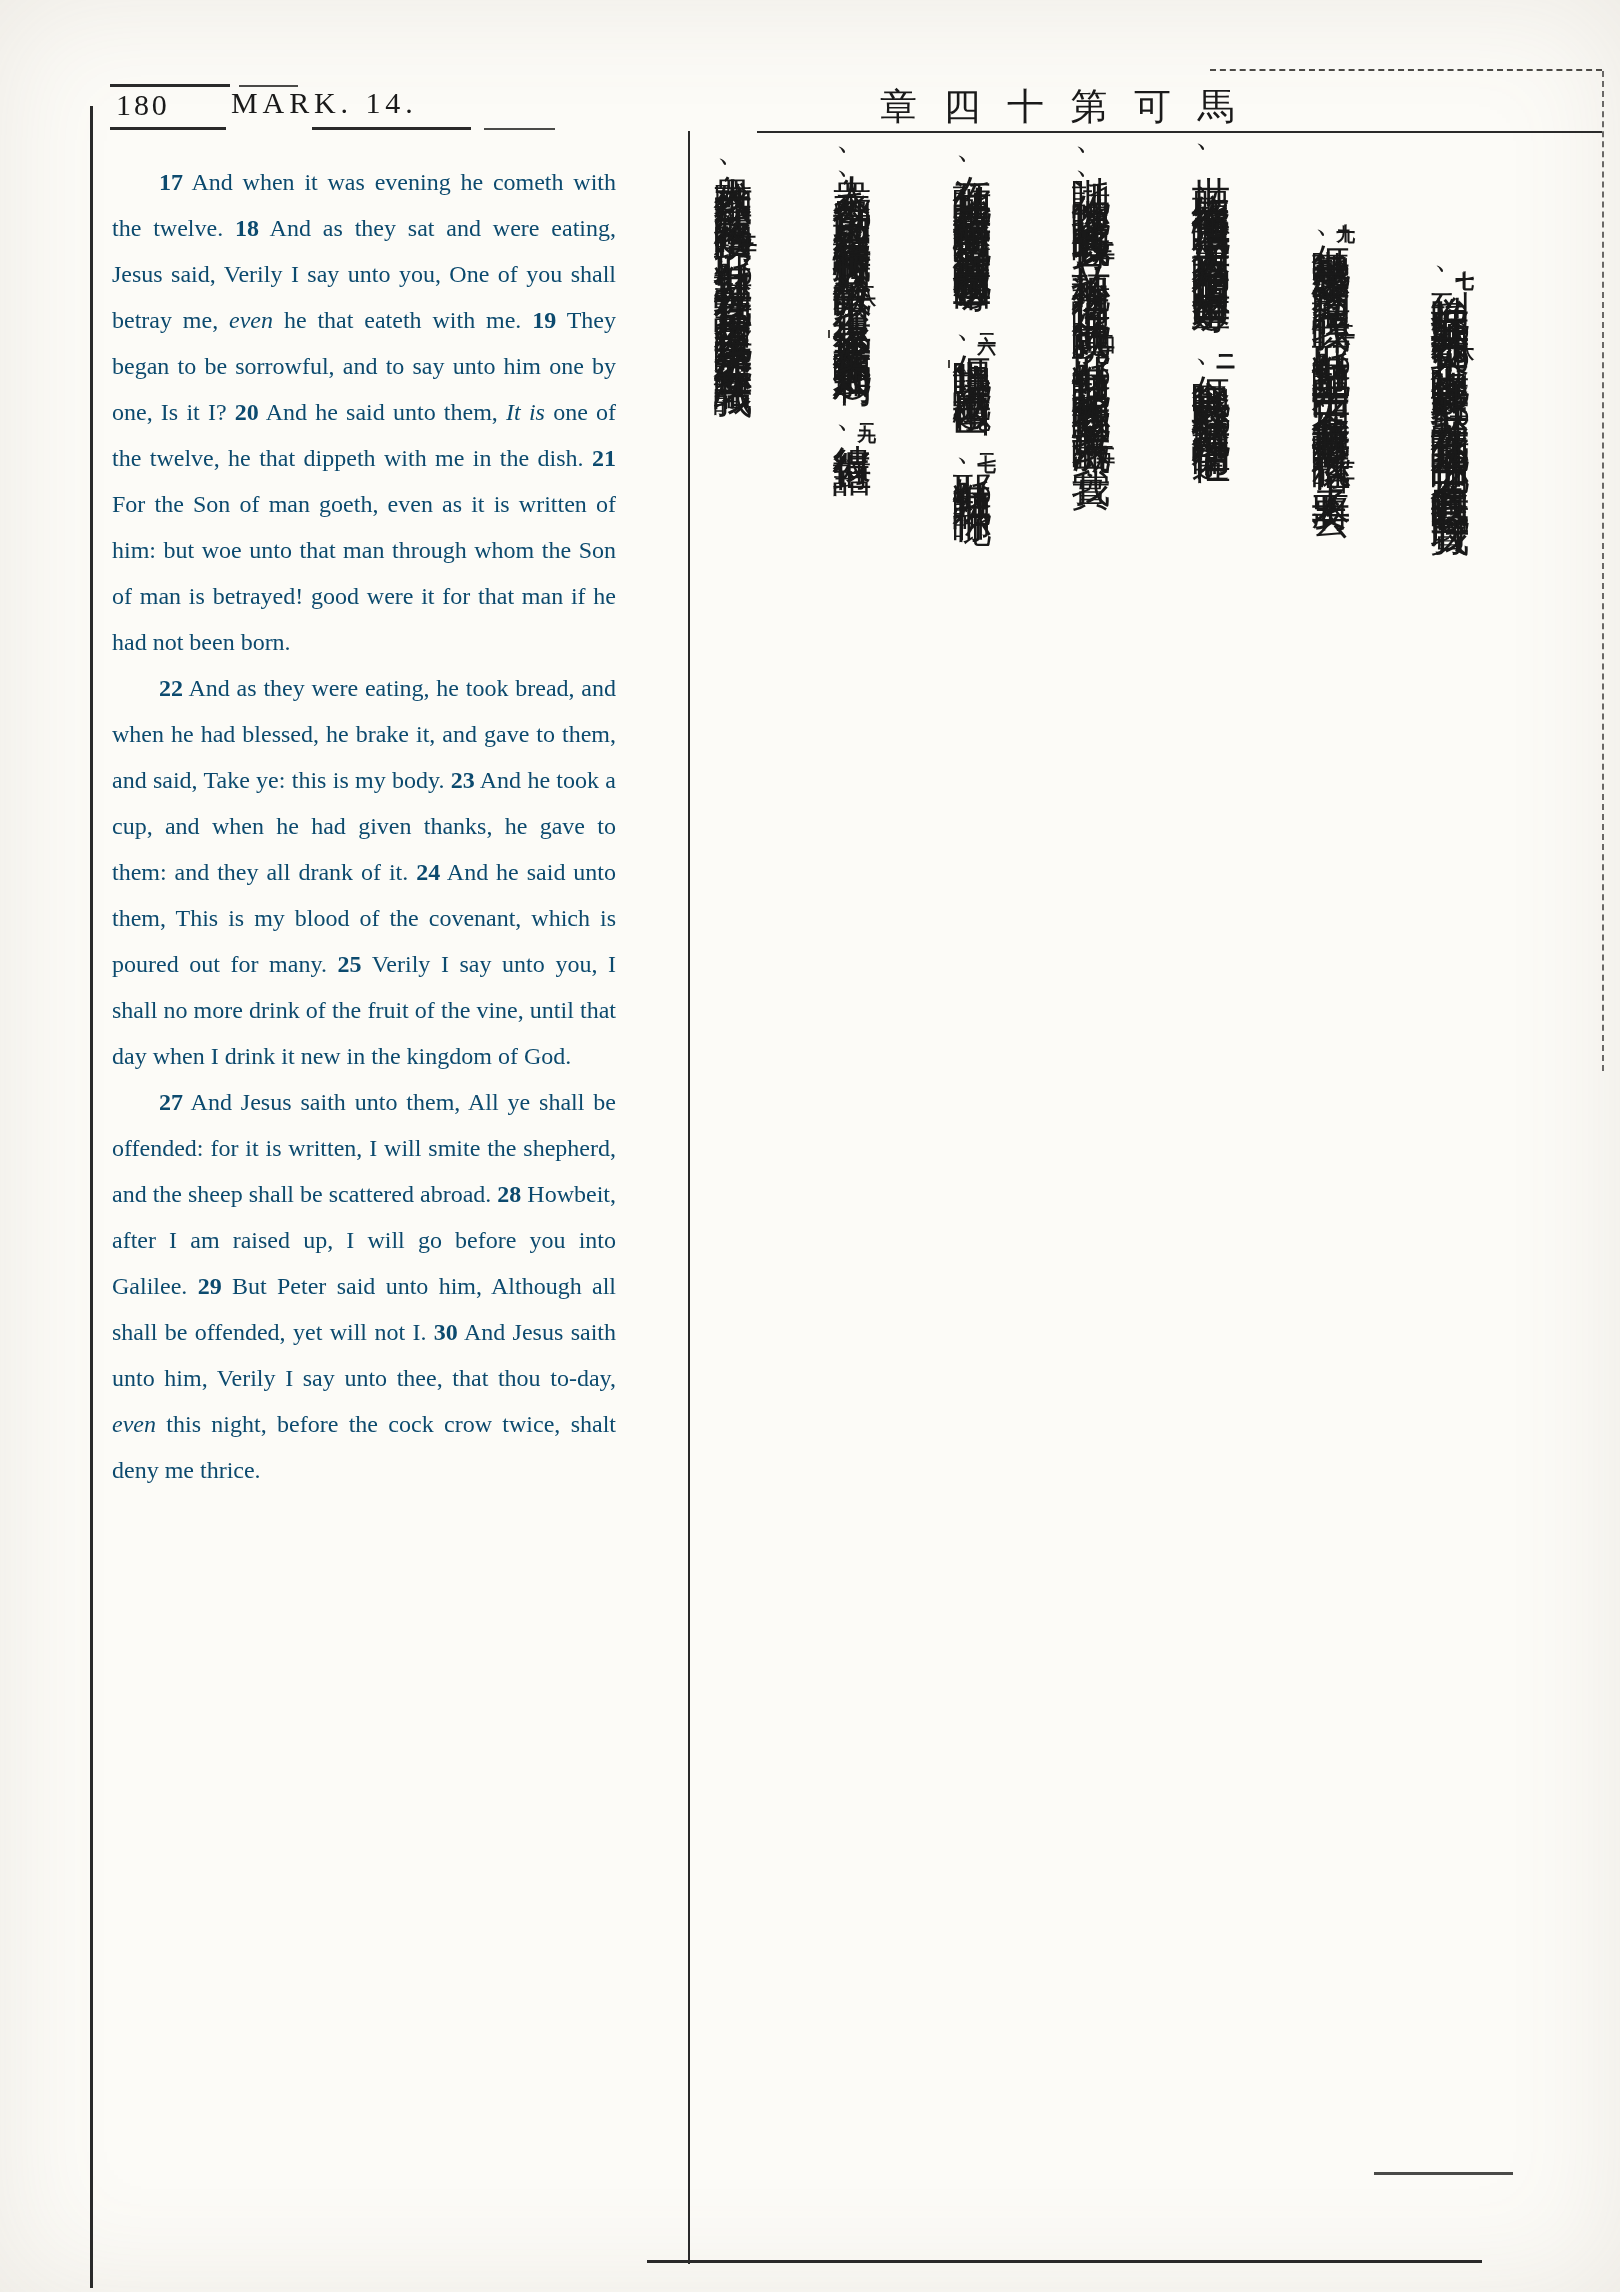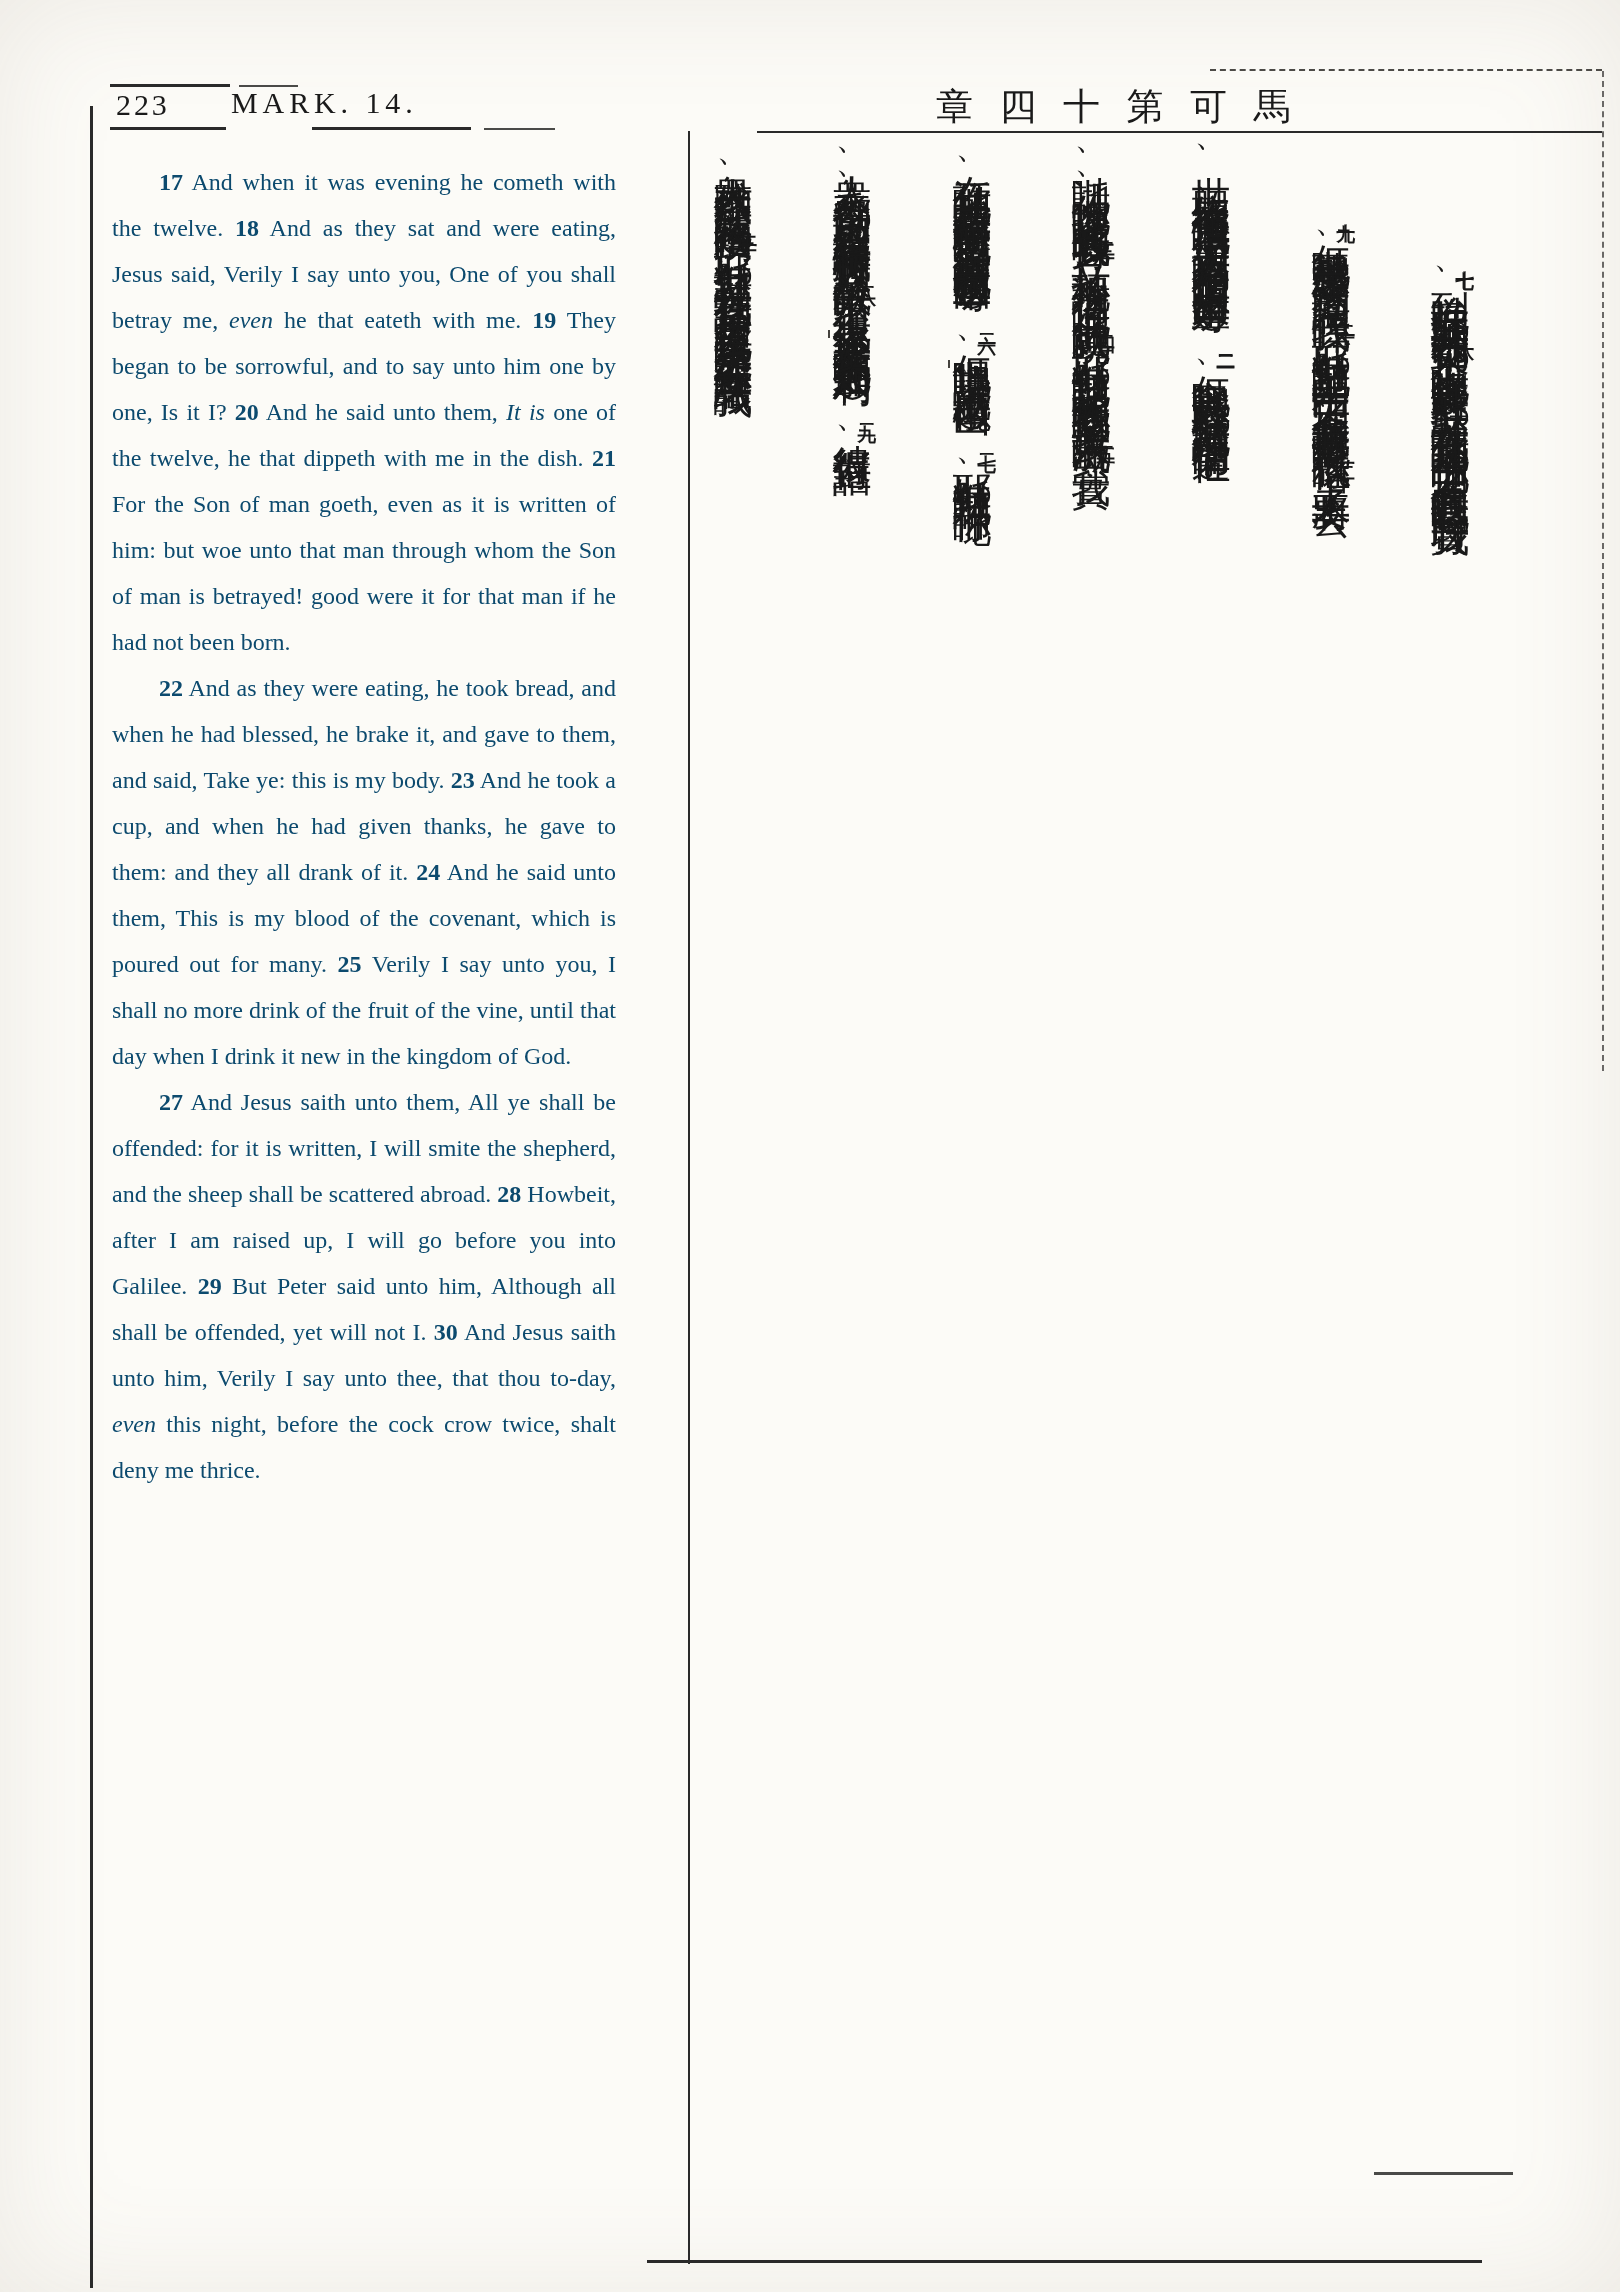--- a/index.html
+++ b/index.html
@@ -7,21 +7,21 @@
         font-family:"Liberation Serif","DejaVu Serif",serif;color:#1a1a1a;
         box-shadow:inset 0 0 118px rgba(120,110,90,.12);}
   .rule{position:absolute;background:#2a2a2a;}
   .rule.soft{background:#4a4a48;}
   .dashv{position:absolute;border-left:2px dashed #6a6866;width:0;}
   .dashh{position:absolute;border-top:2.9px dashed #4c4a46;height:0;}
 
   .pg-num{position:absolute;left:116px;top:88px;font-size:30px;letter-spacing:2.9px;}
   .run-title{position:absolute;left:231px;top:86px;width:304px;
              font-size:30px;letter-spacing:4.9px;}
-  .cn-header{position:absolute;left:936px;top:82px;font-size:37px;letter-spacing:26.5px;
+  .cn-header{position:absolute;left:880px;top:82px;font-size:37px;letter-spacing:26.5px;
              font-family:"DejaVu Sans",sans-serif;white-space:nowrap;}
 
   #en-body{position:absolute;left:112px;top:143px;width:504px;font-size:24px;
            line-height:46px;text-align:justify;color:#0c4a6e;margin-top:16px;}
   #en-body p{margin:0;text-indent:47px;}
   #en-body b.vn{font-weight:700;}
   #en-body em{font-style:italic;}
 
   #cn-body{position:absolute;inset:0;}
   .cn-col{position:absolute;writing-mode:vertical-rl;text-orientation:upright;
@@ -49,21 +49,21 @@
   <div class="rule" style="left:110px;top:127px;width:116px;height:2.9px;"></div>
   <div class="rule" style="left:312px;top:127px;width:159px;height:2.9px;"></div>
   <div class="rule soft" style="left:484px;top:128px;width:71px;height:2px;"></div>
 
   <div class="dashh" style="left:1210px;top:69px;width:392px;"></div>
   <div class="rule" style="left:757px;top:131px;width:845px;height:2px;"></div>
 
   <div class="rule soft" style="left:1374px;top:2172px;width:139px;height:2.9px;"></div>
   <div class="rule" style="left:647px;top:2260px;width:835px;height:2.9px;"></div>
 
-  <span class="pg-num">223</span>
+  <span class="pg-num">180</span>
   <span class="run-title">MARK. 14.</span>
   <span class="cn-header">章四十第可馬</span>
 
   <div id="en-body">
       <p><b class="vn">17</b> And when it was evening he cometh with the twelve. <b class="vn">18</b> And as they sat and were eating, Jesus said, Verily I say unto you, One of you shall betray me, <em>even</em> he that eateth with me. <b class="vn">19</b> They began to be sorrowful, and to say unto him one by one, Is it I? <b class="vn">20</b> And he said unto them, <em>It is</em> one of the twelve, he that dippeth with me in the dish. <b class="vn">21</b> For the Son of man goeth, even as it is written of him: but woe unto that man through whom the Son of man is betrayed! good were it for that man if he had not been born. </p>
       <p><b class="vn">22</b> And as they were eating, he took bread, and when he had blessed, he brake it, and gave to them, and said, Take ye: this is my body. <b class="vn">23</b> And he took a cup, and when he had given thanks, he gave to them: and they all drank of it. <b class="vn">24</b> And he said unto them, This is my blood of the covenant, which is poured out for many. <b class="vn">25</b> Verily I say unto you, I shall no more drink of the fruit of the vine, until that day when I drink it new in the kingdom of God. </p>
       <p><b class="vn">27</b> And Jesus saith unto them, All ye shall be offended: for it is written, I will smite the shepherd, and the sheep shall be scattered abroad. <b class="vn">28</b> Howbeit, after I am raised up, I will go before you into Galilee. <b class="vn">29</b> But Peter said unto him, Although all shall be offended, yet will not I. <b class="vn">30</b> And Jesus saith unto him, Verily I say unto thee, that thou to-day, <em>even</em> this night, before the cock crow twice, shalt deny me thrice. </p>
     </div>
   <div id="cn-body">
       <div class="cn-col" style="right: 110px; top: 253px;"><span class="vnum">十七</span>到挨晚<span class="p-tuck">、</span>耶穌共十二門徒都到來<span class="p-tuck">、</span><span class="vnum">十八</span>佢哋坐席食緊之時<span class="p-tuck">、</span>耶穌話<span class="p-tuck">、</span>我實在話你哋知<span class="p-tuck">、</span>你哋之中<span class="p-tuck">、</span>有一個共我同食嘅<span class="p-tuck">、</span>將賣我呀<span class="p-stop">。</span></div>

